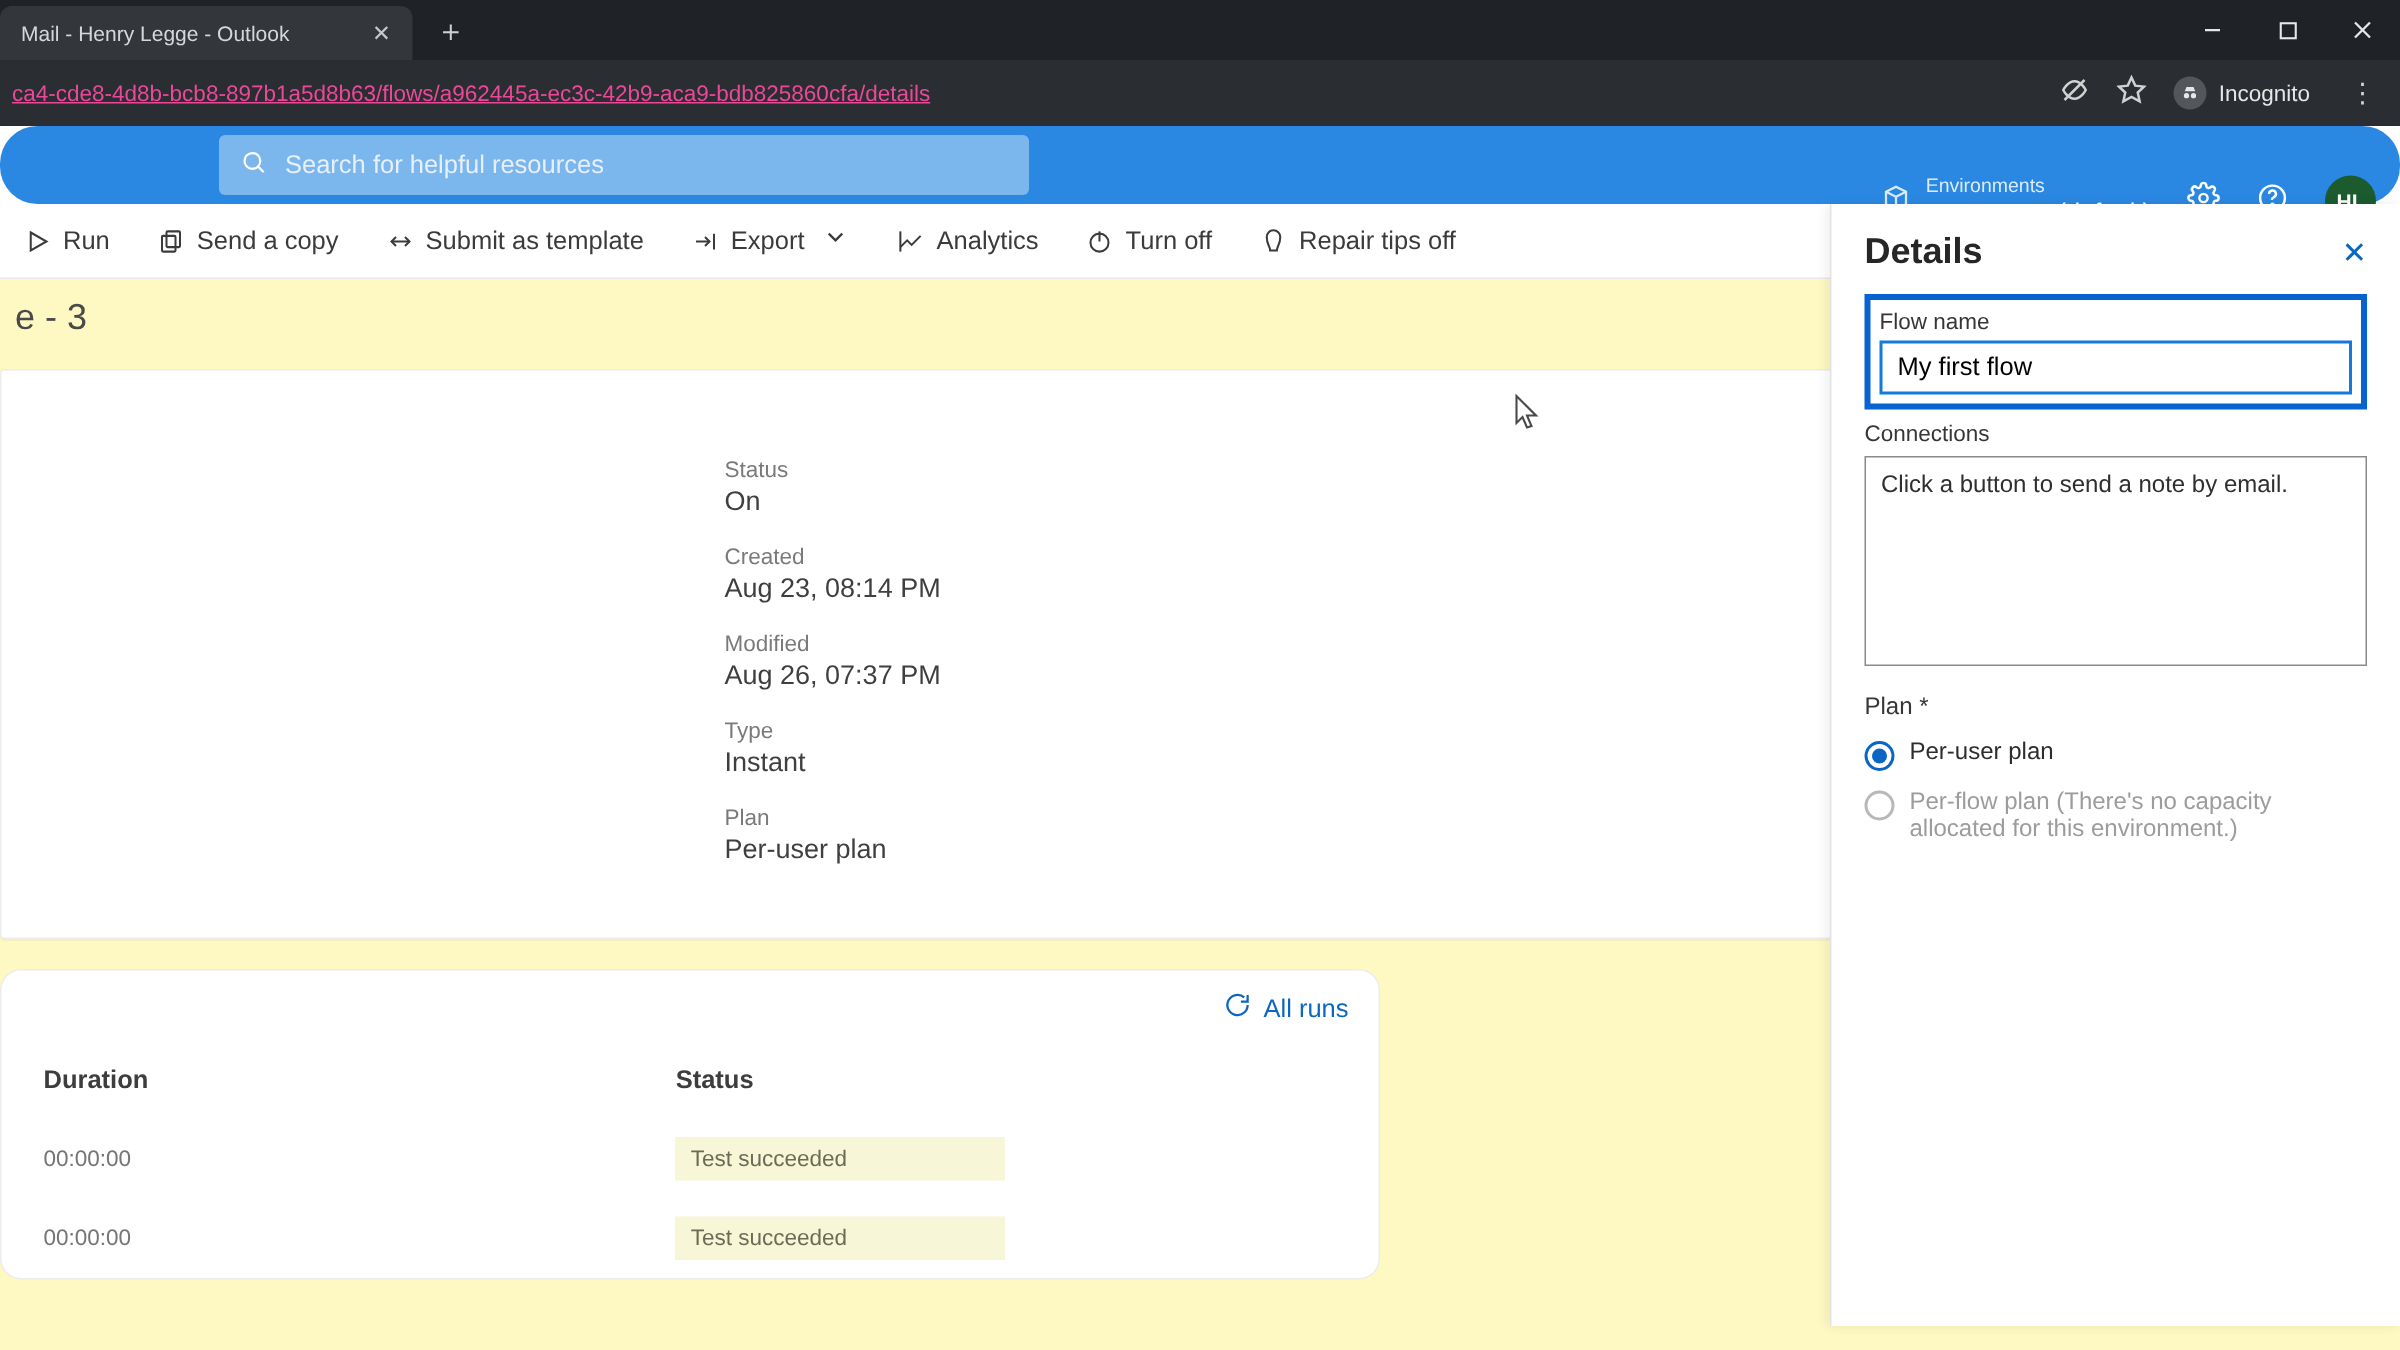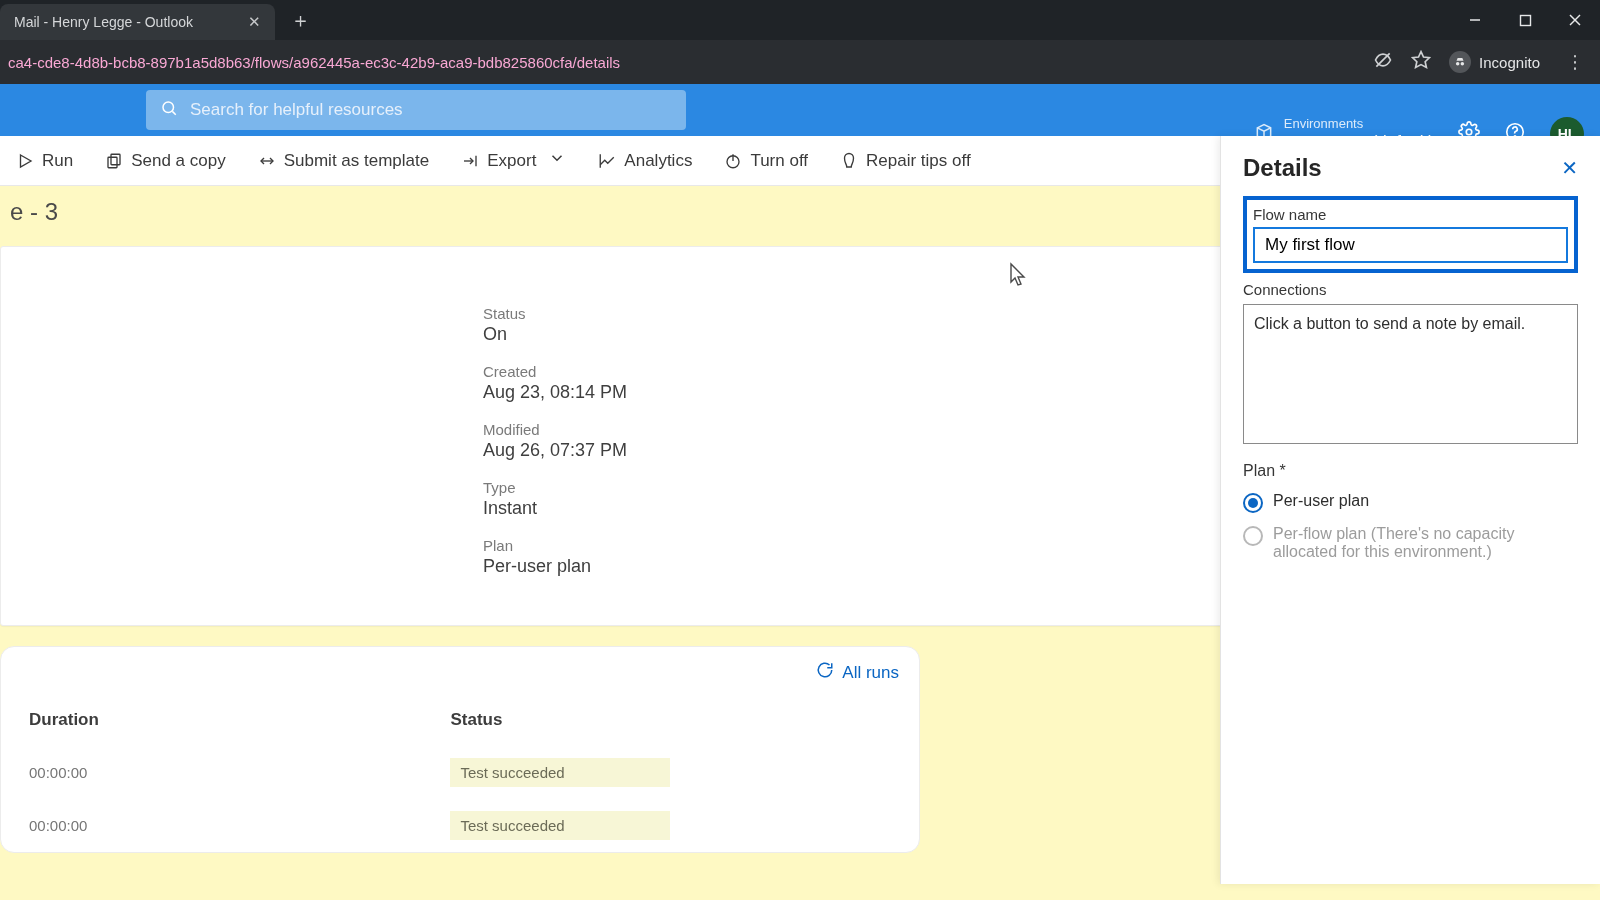--- a/index.html
+++ b/index.html
@@ -7,28 +7,28 @@
 
   
   .browser-titlebar { height: 40px; background: #1f2327; display: flex; align-items: center; }
   .tab { height: 36px; margin-top: 4px; background: #33373b; display: flex; align-items: center; padding: 0 14px; color: #d5d7d9; font-size: 14px; border-radius: 8px 8px 0 0; min-width: 220px; gap: 31px; }
   .tab .tab-close { margin-left: 24px; font-size: 15px; color: #c6c8ca; cursor: pointer; }
   .new-tab { color: #cfd1d3; font-size: 20px; margin-left: 16px; cursor: pointer; }
   .win-controls { margin-left: auto; display: flex; }
   .win-btn { width: 50px; height: 40px; display: flex; align-items: center; justify-content: center; color: #e6e7e8; cursor: pointer; }
 
   .addr-bar { height: 44px; background: #2a2d31; display: flex; align-items: center; padding: 0 8px; }
-  .addr-text { color: #f9a8d4; font-size: 15px; flex: 1; }
+  .addr-text { color: #ec4899; font-size: 15px; flex: 1; text-decoration: underline; }
   .addr-icons { display: flex; align-items: center; gap: 18px; color: #cfd1d3; }
   .incognito-pill { display:flex; align-items:center; gap:8px; color:#e5e6e7; font-size:15px; }
   .incognito-pill .hat { width:22px; height:22px; border-radius:50%; background:#53565a; display:flex; align-items:center; justify-content:center;}
   .kebab { font-size: 18px; padding: 0 8px; cursor: pointer; }
 
   
-  .app-bar { height: 52px; background: #2b88e2; display: flex; align-items: center; padding: 0 16px; color: #fff; }
+  .app-bar { height: 52px; background: #2b88e2; display: flex; align-items: center; padding: 0 16px; color: #fff; border-radius: 25px; }
   .search-wrap { margin-left: 130px; width: 540px; height: 40px; background: #7bb6ec; border-radius: 4px; display: flex; align-items: center; padding: 0 14px; gap: 12px; }
   .search-wrap input { flex:1; background: transparent; border: none; outline: none; color: #f2f7fc; font-size: 17px; }
   .search-wrap input::placeholder { color: #e6f0fb; }
   .app-bar-right { margin-left: auto; display: flex; align-items: center; gap: 24px; margin-top: 48px; }
   .env-block { display:flex; align-items:center; gap:10px; }
   .env-text { line-height:1.15; }
   .env-label { font-size:13px; color:#dcebfa; }
   .env-name { font-size:17px; color:#fff; }
   .bar-icon { cursor:pointer; }
   .avatar-top { width:34px; height:34px; border-radius:50%; background:#1b5b2e; color:#fff; display:flex; align-items:center; justify-content:center; font-size:14px; font-weight:600;}

